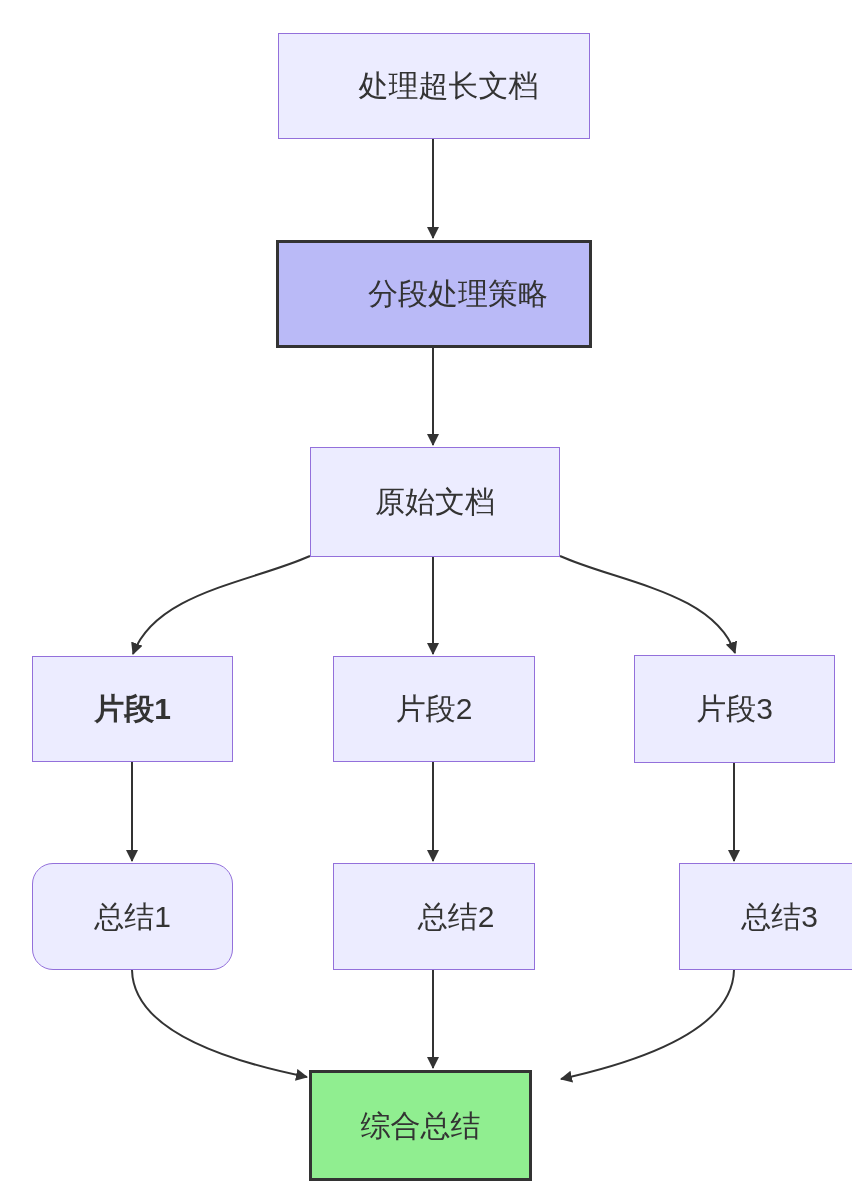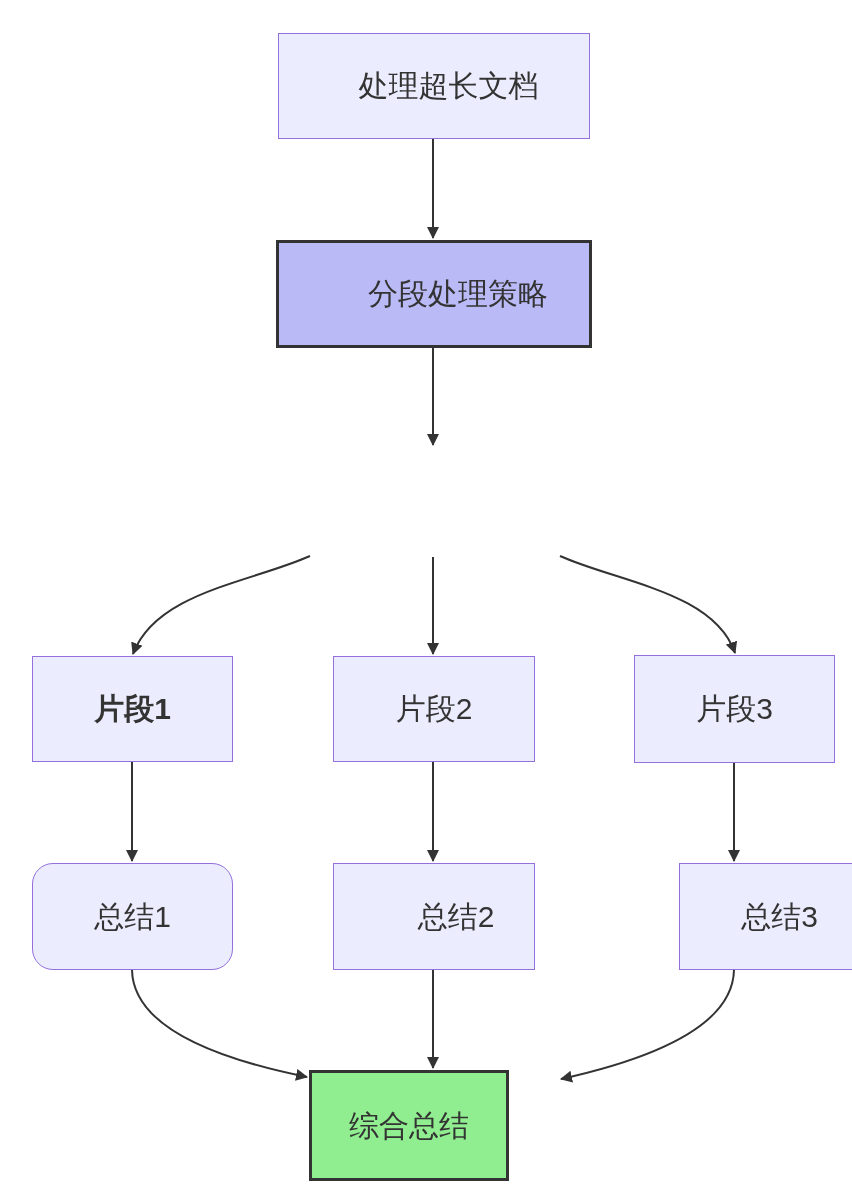--- a/index.html
+++ b/index.html
@@ -52,21 +52,21 @@
   }
   #node-A  { left: 278px; top: 33px;   width: 312px; height: 106px; padding-left: 29px; }
   #node-B  { left: 276px; top: 240px;  width: 316px; height: 108px; }
   #node-C  { left: 310px; top: 447px;  width: 250px; height: 110px; }
   #node-D1 { left: 32px;  top: 656px;  width: 201px; height: 106px; font-weight: bold; }
   #node-D2 { left: 333px; top: 656px;  width: 202px; height: 106px; }
   #node-D3 { left: 634px; top: 655px;  width: 201px; height: 108px; }
   #node-E1 { left: 32px;  top: 863px;  width: 201px; height: 107px; border-radius: 21px; }
   #node-E2 { left: 333px; top: 863px;  width: 202px; height: 107px; padding-left: 44px; }
   #node-E3 { left: 634px; top: 863px;  width: 201px; height: 107px; margin-left: 45px; }
-  #node-F  { left: 309px; top: 1070px; width: 200px; height: 111px; }
+  #node-F  { left: 309px; top: 1070px; width: 223px; height: 111px; }
 </style>
 </head>
 <body>
 
 <div class="canvas">
 
   <svg class="edges-layer" width="852" height="1196" viewBox="0 0 852 1196" xmlns="http://www.w3.org/2000/svg">
     <defs>
       <marker id="arrow" viewBox="0 0 12 12" refX="11" refY="6" markerWidth="12" markerHeight="12" markerUnits="userSpaceOnUse" orient="auto-start-reverse">
         <path d="M0,0 L12,6 L0,12 Z" fill="#333333"></path>
@@ -80,20 +80,21 @@
     <path class="edge" d="M132,762 L132,861" marker-end="url(#arrow)"></path>
     <path class="edge" d="M433,762 L433,861" marker-end="url(#arrow)"></path>
     <path class="edge" d="M734,763 L734,861" marker-end="url(#arrow)"></path>
     <path class="edge" d="M132,970 C133,1014 183,1052 307,1077" marker-end="url(#arrow)"></path>
     <path class="edge" d="M433,970 L433,1068" marker-end="url(#arrow)"></path>
     <path class="edge" d="M734,970 C733,1014 683,1052 561,1079" marker-end="url(#arrow)"></path>
   </svg>
 
   <div class="node" id="node-A">处理超长文档</div>
   <div class="node strategy" id="node-B">分段处理策略</div>
+  <div class="node" id="node-C">原始文档</div>
   <div class="node" id="node-D1">片段1</div>
   <div class="node" id="node-D2">片段2</div>
   <div class="node" id="node-D3">片段3</div>
   <div class="node" id="node-E1">总结1</div>
   <div class="node" id="node-E2">总结2</div>
   <div class="node" id="node-E3">总结3</div>
   <div class="node result" id="node-F">综合总结</div>
 
 </div>
 

